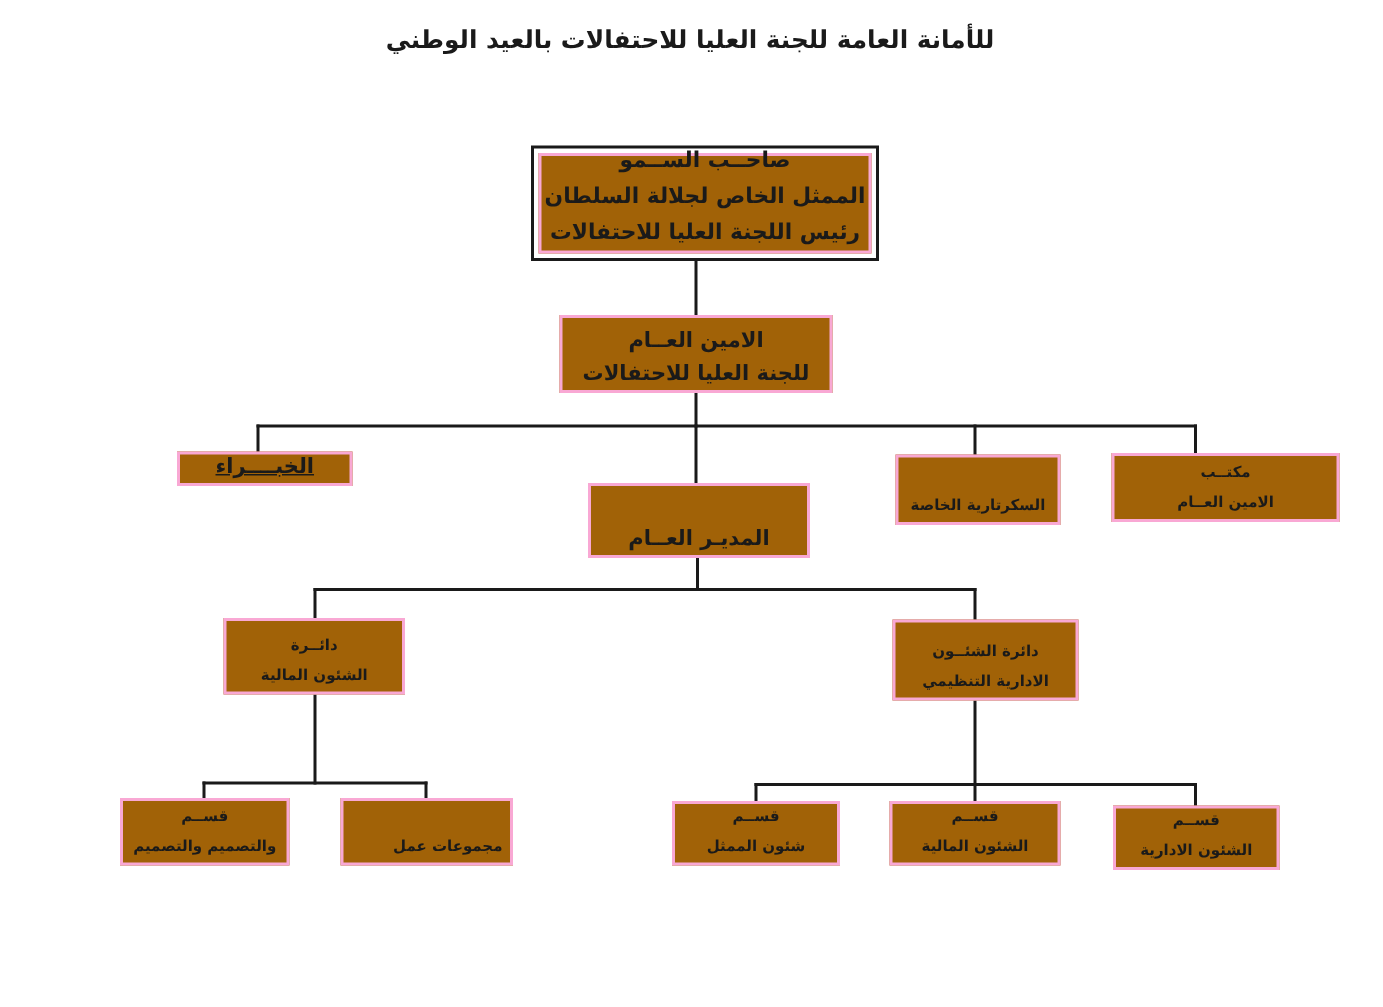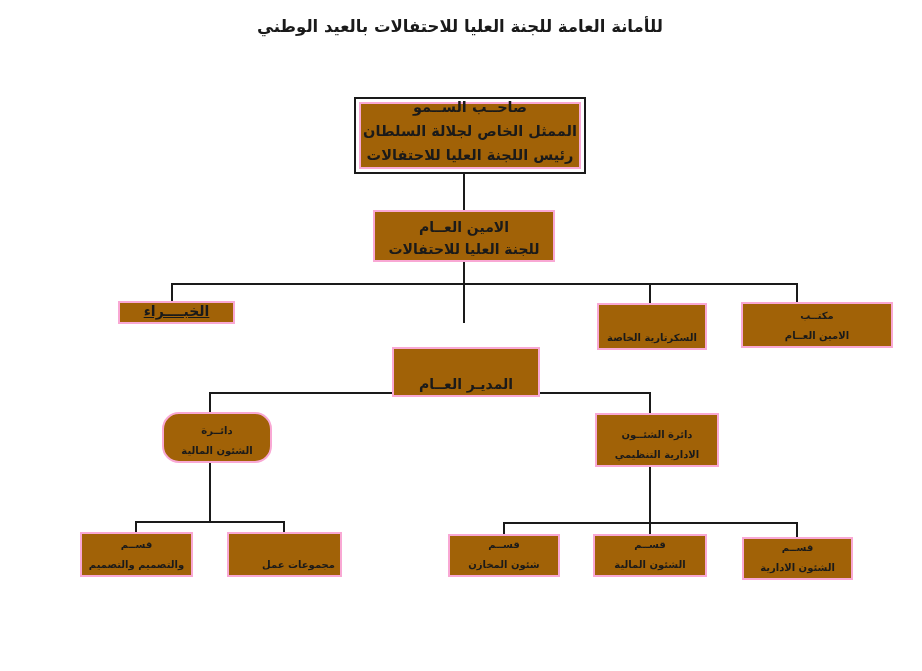--- a/index.html
+++ b/index.html
@@ -93,55 +93,55 @@
 
   <div class="box md" style="left:373px; top:210px; width:182px; height:52px;">
     <span>الامين العــام</span>
     <span>للجنة العليا للاحتفالات</span>
   </div>
 
   <div class="box md" style="left:118px; top:301px; width:117px; height:23px;text-decoration:underline;">
     <span>الخبــــراء</span>
   </div>
 
-  <div class="box md" style="left:392px; top:322px; width:148px; height:50px;margin-top:25px;">
+  <div class="box md" style="left:392px; top:322px; width:148px; height:50px;">
     <span>المديـر العــام</span>
   </div>
 
   <div class="box sm" style="left:597px; top:303px; width:110px; height:47px;">
     <span>السكرتارية الخاصة</span>
   </div>
 
   <div class="box sm" style="left:741px; top:302px; width:152px; height:46px;">
     <span>مكتــب</span>
     <span>الامين العــام</span>
   </div>
 
-  <div class="box sm" style="left:162px; top:412px; width:110px; height:51px;border-radius:17px;">
+  <div class="box sm" style="left:149px; top:412px; width:121px; height:51px;">
     <span>دائــرة</span>
     <span>الشئون المالية</span>
   </div>
 
   <div class="box sm" style="left:595px; top:413px; width:124px; height:54px;">
     <span>دائرة الشئــون</span>
     <span>الادارية التنظيمي</span>
   </div>
 
   <div class="box sm" style="left:80px; top:532px; width:113px; height:45px;">
     <span>قســم</span>
     <span>والتصميم والتصميم</span>
   </div>
 
   <div class="box sm" style="left:227px; top:532px; width:115px; height:45px;padding-left:28px;">
     <span>مجموعات عمل</span>
   </div>
 
   <div class="box sm" style="left:448px; top:534px; width:112px; height:43px;">
     <span>قســم</span>
-    <span>شئون المخازن</span>
+    <span>شئون الممثل</span>
   </div>
 
   <div class="box sm" style="left:593px; top:534px; width:114px; height:43px;">
     <span>قســم</span>
     <span>الشئون المالية</span>
   </div>
 
   <div class="box sm" style="left:742px; top:537px; width:111px; height:43px;">
     <span>قســم</span>
     <span>الشئون الادارية</span>

